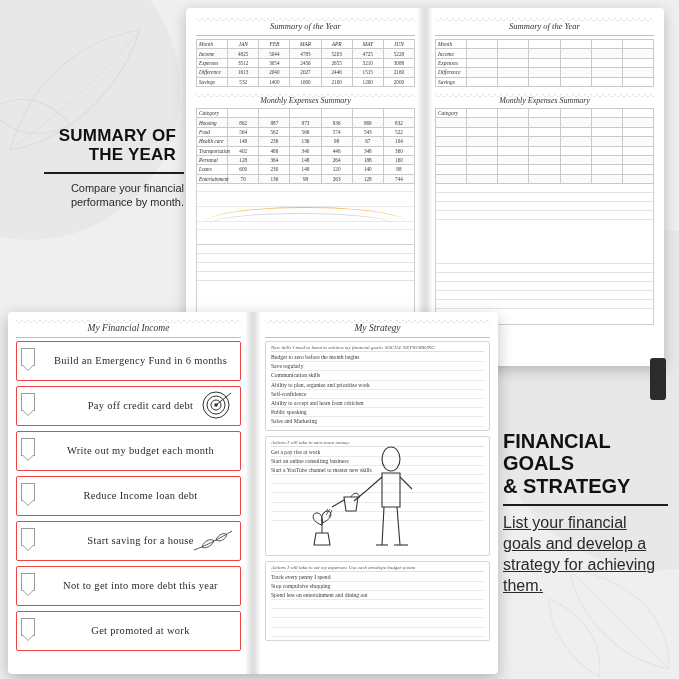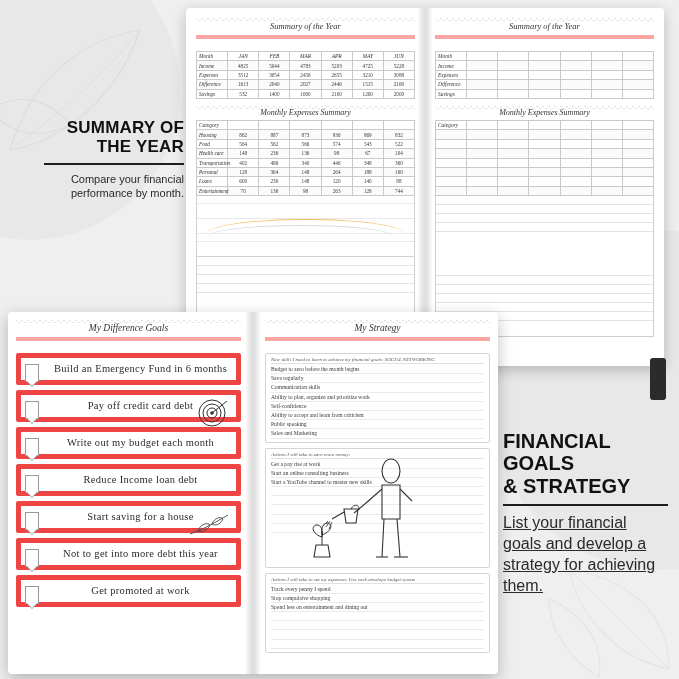--- a/index.html
+++ b/index.html
@@ -26,21 +26,21 @@
   }
   .clip{
     position:absolute;right:-2px;top:350px;width:16px;height:42px;
     background:#2b2b2e;border-radius:3px;
   }
   .page{position:relative;flex:1;padding:10px 10px 6px 10px;box-sizing:border-box;}
 
   .scallop{
     position:relative;text-align:center;font-family:"Liberation Serif",serif;
     font-style:italic;font-size:8.5px;color:#333;padding:3px 0 4px;
-    border-bottom:4px solid #fca5a5;margin-bottom:12px;
+    border-bottom:1px solid #fca5a5;margin-bottom:3px;
   }
   .scallop:before{
     content:"";position:absolute;left:0;right:0;top:0;height:4px;
     background-image:radial-gradient(circle at 3px 0, transparent 2.4px, #bbb 2.6px, transparent 3px);
     background-size:6px 6px;opacity:.55;
   }
   .tbl{width:100%;border-collapse:collapse;font-size:5.2px;table-layout:fixed;}
   .tbl th,.tbl td{border:1px solid #c9c9c9;height:8.4px;padding:0 2px;}
   .tbl th{font-family:"Liberation Serif",serif;font-style:italic;font-weight:normal;text-align:left;font-size:5.4px;background:#fff;color:#333;}
   .tbl td{text-align:center;color:#3a3a3a;font-family:"Liberation Serif",serif;}
@@ -73,42 +73,42 @@
     position:absolute;left:8px;top:312px;width:490px;height:362px;
     background:#fff;border-radius:4px;
     box-shadow:0 5px 16px rgba(0,0,0,.25);
     display:flex;
   }
   .book-bot .spine{
     position:absolute;left:50%;top:0;width:14px;height:100%;margin-left:-7px;
     background:linear-gradient(90deg,#fafafa,#dedede 40%,#dedede 60%,#fafafa);
   }
   .goal-row{
-    position:relative;margin:0 0 5px 0;height:32px;border:5px solid #ef4444;border-radius:2px;
+    position:relative;margin:0 0 5px 0;height:40px;border:1px solid #ef4444;border-radius:2px;
     display:flex;align-items:center;padding-left:24px;box-sizing:border-box;
   }
   .bookmark{
     position:absolute;left:4px;top:6px;width:12px;height:16px;border:1px solid #9a9a9a;
     background:#fff;
   }
   .bookmark:after{content:"";position:absolute;left:1px;bottom:-5px;width:0;height:0;
     border-left:5px solid transparent;border-right:5px solid transparent;border-top:5px solid #fff;}
   .bookmark:before{content:"";position:absolute;left:0px;bottom:-6px;width:0;height:0;
     border-left:6px solid transparent;border-right:6px solid transparent;border-top:6px solid #9a9a9a;}
   .goal-text{
     font-family:"Liberation Serif",serif;font-size:10.5px;color:#2b2b2b;
     width:100%;text-align:center;line-height:1.25;letter-spacing:.3px;
   }
   .strategy-block{border:1px solid #d5d5d5;border-radius:2px;margin-bottom:5px;padding:3px 5px;box-sizing:border-box;}
   .strategy-q{font-family:"Liberation Serif",serif;font-style:italic;font-size:5px;color:#555;border-bottom:1px solid #e0e0e0;padding-bottom:1px;margin-bottom:1px;}
   .strategy-line{font-family:"Liberation Serif",serif;font-size:5.6px;color:#3a3a3a;border-bottom:1px solid #eaeaea;height:8.2px;line-height:8.2px;}
 
   
   .callout-left{position:absolute;left:44px;top:118px;width:140px;text-align:right;}
-  .callout-left h2{margin:0;font-size:17px;font-weight:bold;letter-spacing:.2px;line-height:1.12;color:#111;}
+  .callout-left h2{margin:8px;font-size:17px;font-weight:bold;letter-spacing:.2px;line-height:1.12;color:#111;}
   .callout-left .rule{height:2px;background:#1d1d1f;width:100%;margin:7px 0 7px auto;}
   .callout-left p{margin:0;font-size:11px;line-height:1.3;color:#2a2a2a;}
 
   .callout-right{position:absolute;left:503px;top:430px;width:165px;}
   .callout-right h2{margin:0;font-size:20px;font-weight:bold;line-height:1.12;color:#111;}
   .callout-right .rule{height:2px;background:#1d1d1f;width:100%;margin:7px 0 7px 0;}
   .callout-right p{margin:0;font-size:16px;line-height:1.3;color:#2a2a2a;text-decoration:underline;}
 </style>
 </head>
 <body>
@@ -403,21 +403,21 @@
     </tbody>
       </table>
     <div class="rulelines emptybox" style="height:140px;border-top:none;"></div>
   </div>
 </div>
 
 <div class="book-bot">
   <div class="spine"></div>
 
   <div class="page" style="padding:8px 12px 8px 8px;">
-    <div class="scallop" style="font-size:9.5px;">My Difference Goals</div>
+    <div class="scallop" style="font-size:9.5px;">My Financial Income</div>
 
     <div class="goal-row">
       <span class="bookmark"></span>
       <span class="goal-text">Build an Emergency Fund in 6 months</span>
     </div>
     <div class="goal-row">
       <span class="bookmark"></span>
       <span class="goal-text">Pay off credit card debt</span>
       <svg style="position:absolute;right:8px;top:2px;" width="32" height="32" viewBox="0 0 32 32">
         <circle cx="16" cy="16" r="13" fill="none" stroke="#333" stroke-width="1"></circle>

